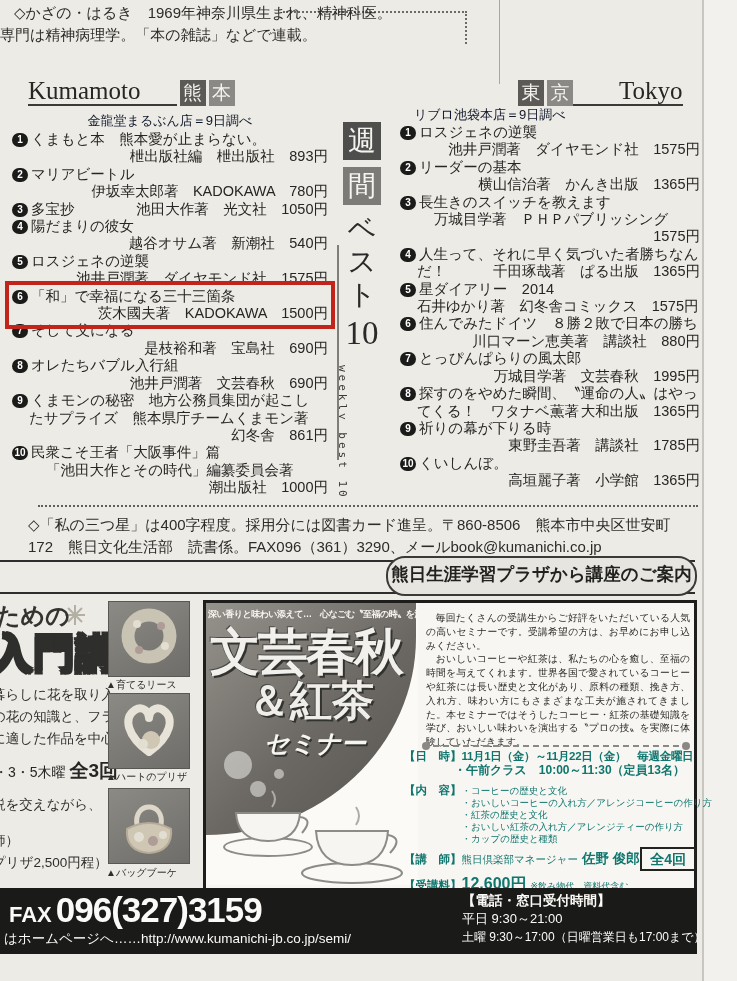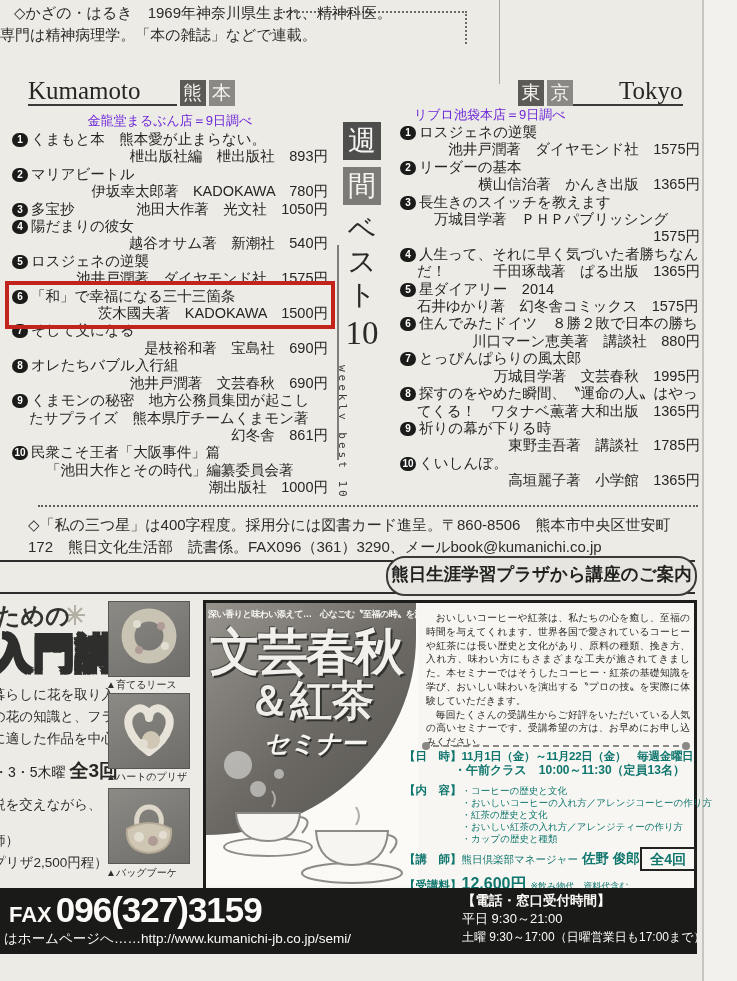--- a/index.html
+++ b/index.html
@@ -19,21 +19,21 @@
 
   
   .hdr{display:flex;align-items:flex-end;}
   .hdr-romaji{font-family:"Liberation Serif","DejaVu Serif",serif;font-size:25px;line-height:26px;border-bottom:2px solid #3a3a38;}
   .hdr-spacer{border-bottom:2px solid #3a3a38;}
   .kbox{width:26px;height:26px;text-align:center;line-height:26px;font-size:19px;color:#f4f3f0;margin-left:3px;}
   .kbox.dark{background:#5c5a57;}
   .kbox.light{background:#8b8986;}
 
   
-  .source{font-size:13px;color:#6d28d9;}
+  .source{font-size:13px;color:#0f172a;}
   .book-col{font-size:14.5px;line-height:17.4px;}
   .book-line{display:flex;white-space:nowrap;}
   .book-line .bl{flex:0 0 auto;}
   .book-line .br{margin-left:auto;flex:0 0 auto;}
   .book-line.cont{padding-left:17px;}
   .book-line.ind{padding-left:34px;}
   .badge{flex:0 0 auto;min-width:14px;height:14px;padding:0 1px;border-radius:8px;background:#1b1b19;
          color:#fff;font-size:10px;font-weight:bold;line-height:14px;text-align:center;margin:2px 3px 0 0;}
   .highlighted{outline:4px solid #c2241c;outline-offset:3px;}
 
@@ -433,22 +433,22 @@
         <path d="M94 32 q14 2 2 16" fill="none" stroke="#8d8b86" stroke-width="2"></path>
         <path d="M66 22 q6 -8 0 -16" fill="none" stroke="#aFACa6" stroke-width="2"></path>
         <ellipse cx="146" cy="88" rx="50" ry="10" fill="#faf9f5" stroke="#8d8b86" stroke-width="2"></ellipse>
         <path d="M110 46 L182 46 Q180 80 146 80 Q112 80 110 46 Z" fill="#f6f5f1" stroke="#8d8b86" stroke-width="2"></path>
         <path d="M182 50 q16 3 2 18" fill="none" stroke="#8d8b86" stroke-width="2"></path>
         <path d="M150 40 q6 -9 0 -18" fill="none" stroke="#aFACa6" stroke-width="2"></path>
       </svg>
     </div>
 
     <div class="coffee-desc">
+      <p>毎回たくさんの受講生からご好評をいただいている人気の高いセミナーです。受講希望の方は、お早めにお申し込みください。</p>
       <p>おいしいコーヒーや紅茶は、私たちの心を癒し、至福の時間を与えてくれます。世界各国で愛されているコーヒーや紅茶には長い歴史と文化があり、原料の種類、挽き方、入れ方、味わい方にもさまざまな工夫が施されてきました。本セミナーではそうしたコーヒー・紅茶の基礎知識を学び、おいしい味わいを演出する〝プロの技〟を実際に体験していただきます。</p>
-      <p>毎回たくさんの受講生からご好評をいただいている人気の高いセミナーです。受講希望の方は、お早めにお申し込みください。</p>
     </div>
 
     <div class="dash-row">
       <span class="dot"></span>
       <span class="dash"></span>
       <span class="dot"></span>
     </div>
 
     <div class="coffee-info">
       <div class="row">

